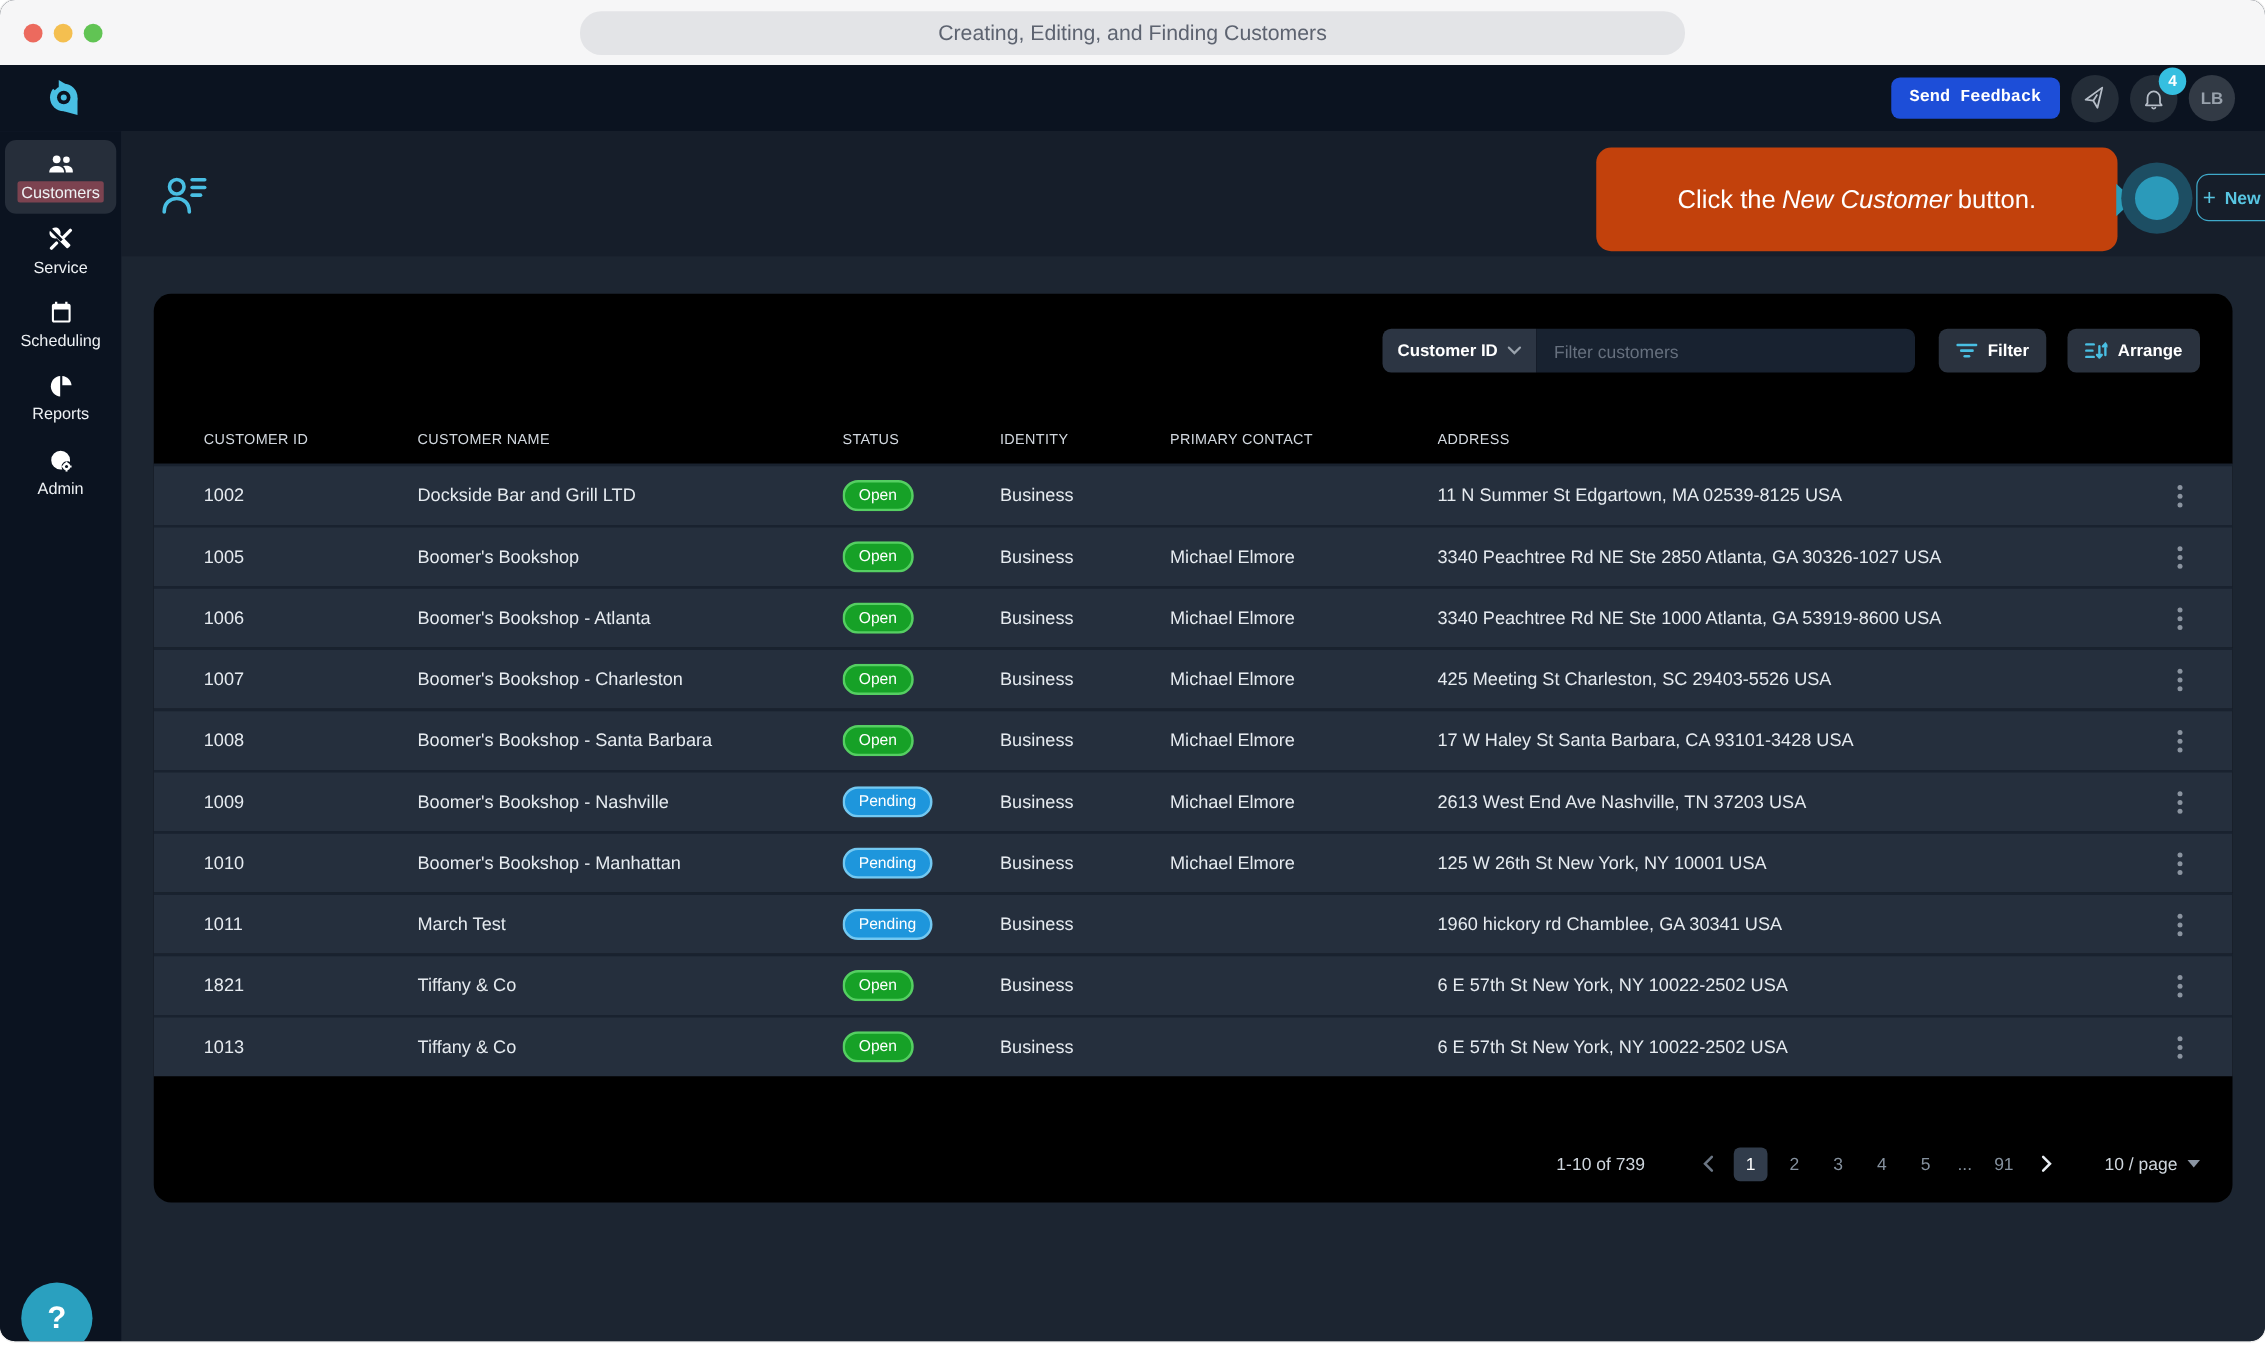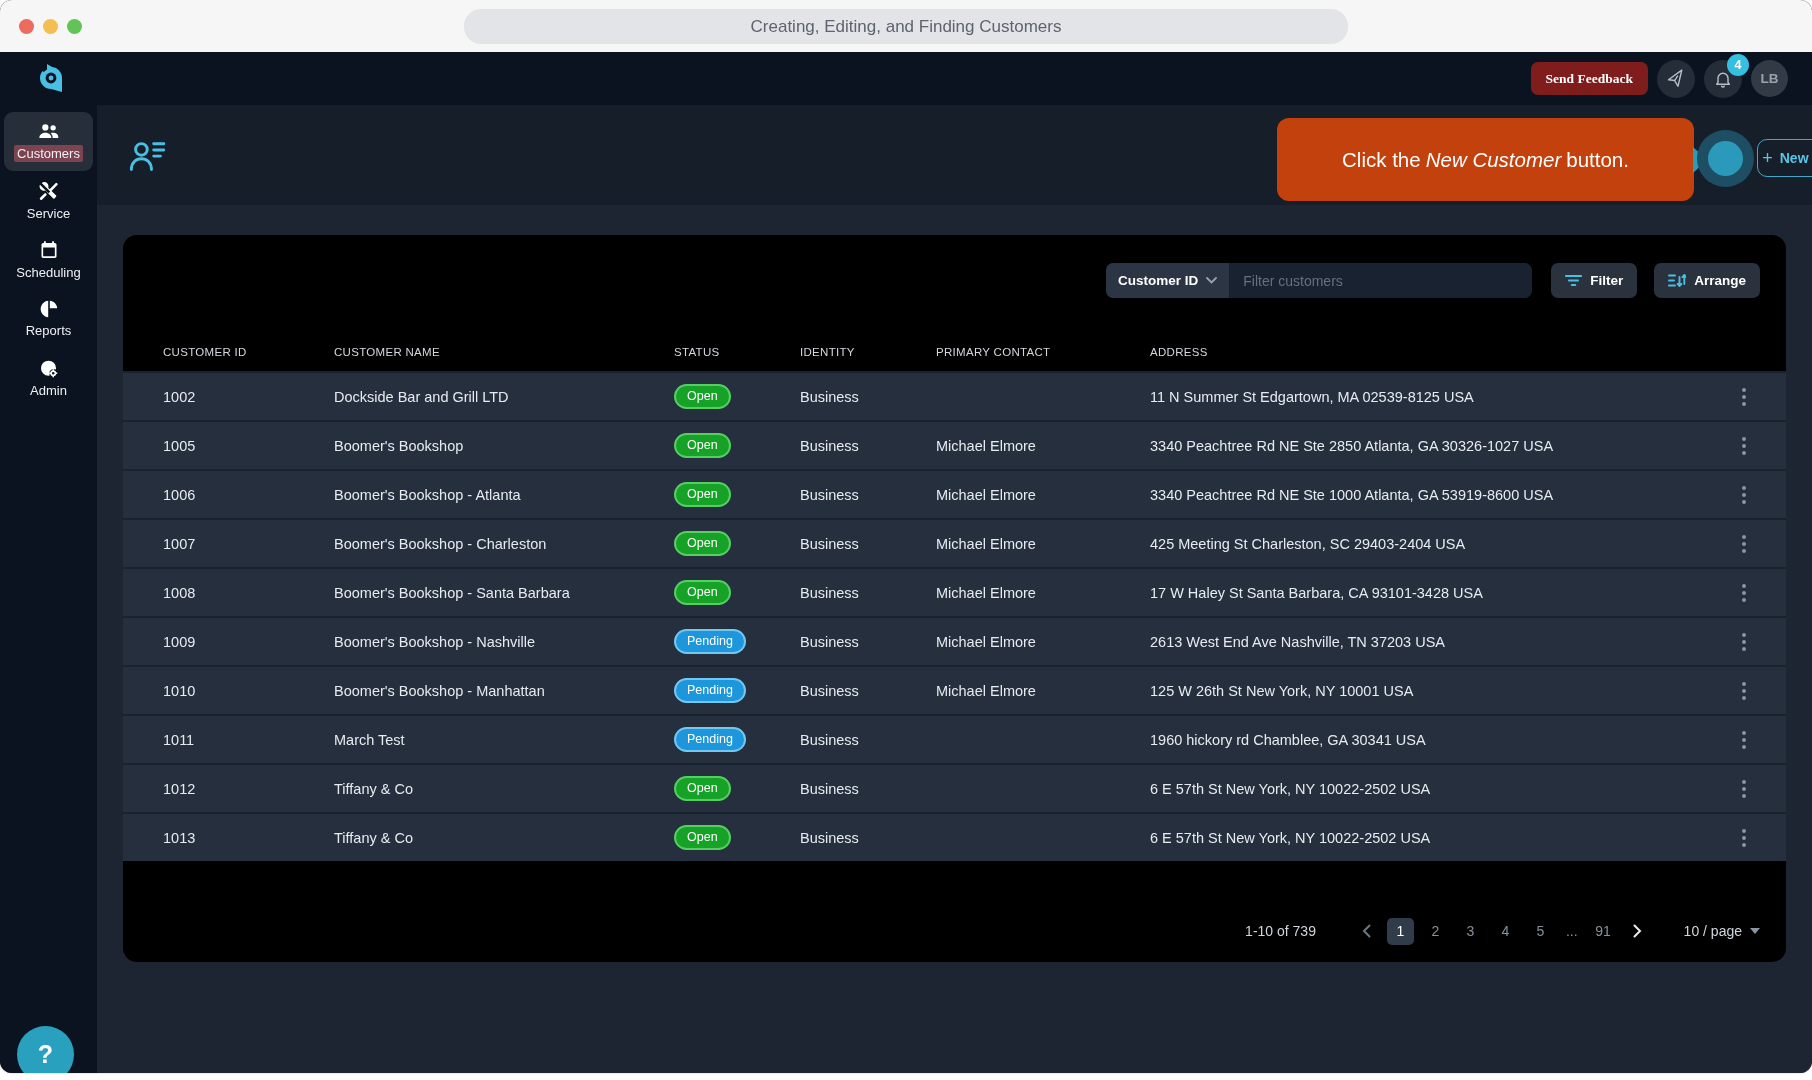--- a/index.html
+++ b/index.html
@@ -10,21 +10,21 @@
   .titlebar { height:52px; background:#f6f6f7; display:flex; align-items:center; position:relative; }
   .traffic { display:flex; gap:9px; margin-left:19px; }
   .light { width:15px; height:15px; border-radius:50%; }
   .light.red{ background:#ec6a5e; } .light.yellow{ background:#f4bf50; } .light.green{ background:#61c454; }
   .title-pill { position:absolute; left:50%; top:9px; transform:translateX(-50%); width:884px; height:35px; background:#e3e4e7; border-radius:17px; display:flex; align-items:center; justify-content:center; color:#5d6370; font-size:17px; }
 
   
   .navbar { height:53px; background:#0b1320; display:flex; align-items:center; padding:0 24px 0 38px; }
   .logo { width:27px; height:31px; }
   .nav-right { margin-left:auto; display:flex; align-items:center; gap:9px; }
-  .feedback-btn { height:33px; padding:0 15px; background:#7f1d1d; border:none; border-radius:7px; color:#fff; font-size:13.5px; font-weight:bold; font-family:Liberation Serif, serif; cursor:pointer; }
+  .feedback-btn { height:33px; padding:0 15px; background:#1d4ed8; border:none; border-radius:7px; color:#fff; font-size:13.5px; font-weight:bold; font-family:Liberation Mono, monospace; cursor:pointer; }
   .icon-btn { width:38px; height:38px; border-radius:50%; background:#242d38; border:none; display:flex; align-items:center; justify-content:center; cursor:pointer; position:relative; }
   .count-badge { position:absolute; top:-6px; right:-7px; min-width:22px; height:22px; background:#35bfe0; border-radius:50%; color:#fff; font-size:12.5px; font-weight:bold; display:flex; align-items:center; justify-content:center; }
   .avatar { width:37px; height:37px; border-radius:50%; background:#323a45; color:#98a1ac; font-size:13.5px; font-weight:bold; display:flex; align-items:center; justify-content:center; cursor:pointer; }
 
   
   .app-body { display:flex; height:968px; }
   .sidebar { width:97px; background:#0b1320; padding-top:7px; display:flex; flex-direction:column; position:relative; }
   .side-item { width:89px; margin-left:4px; height:59px; display:flex; flex-direction:column; align-items:center; justify-content:center; gap:4px; cursor:pointer; color:#eef1f4; font-size:13px; border-radius:9px; }
   .side-item.active { background:#262e3a; }
   .side-item .hl { background:#7c4350; padding:1px 3px; border-radius:2px; }
@@ -288,21 +288,21 @@
                     </button>
     </div>
   </div>
 
   <div class="trow">
     <div class="td">1007</div>
     <div class="td">Boomer's Bookshop - Charleston</div>
     <div class="td"><span class="badge open">Open</span></div>
     <div class="td">Business</div>
     <div class="td">Michael Elmore</div>
-    <div class="td">425 Meeting St Charleston, SC 29403-2404 USA</div>
+    <div class="td">425 Meeting St Charleston, SC 29403-5526 USA</div>
     <div class="td kebab-cell">
       <button class="kebab">
                       <span></span>
                       <span></span>
                       <span></span>
                     </button>
     </div>
   </div>
 
   <div class="trow">
@@ -363,21 +363,21 @@
     <div class="td kebab-cell">
       <button class="kebab">
                       <span></span>
                       <span></span>
                       <span></span>
                     </button>
     </div>
   </div>
 
   <div class="trow">
-    <div class="td">1012</div>
+    <div class="td">1821</div>
     <div class="td">Tiffany &amp; Co</div>
     <div class="td"><span class="badge open">Open</span></div>
     <div class="td">Business</div>
     <div class="td"></div>
     <div class="td">6 E 57th St New York, NY 10022-2502 USA</div>
     <div class="td kebab-cell">
       <button class="kebab">
                       <span></span>
                       <span></span>
                       <span></span>

